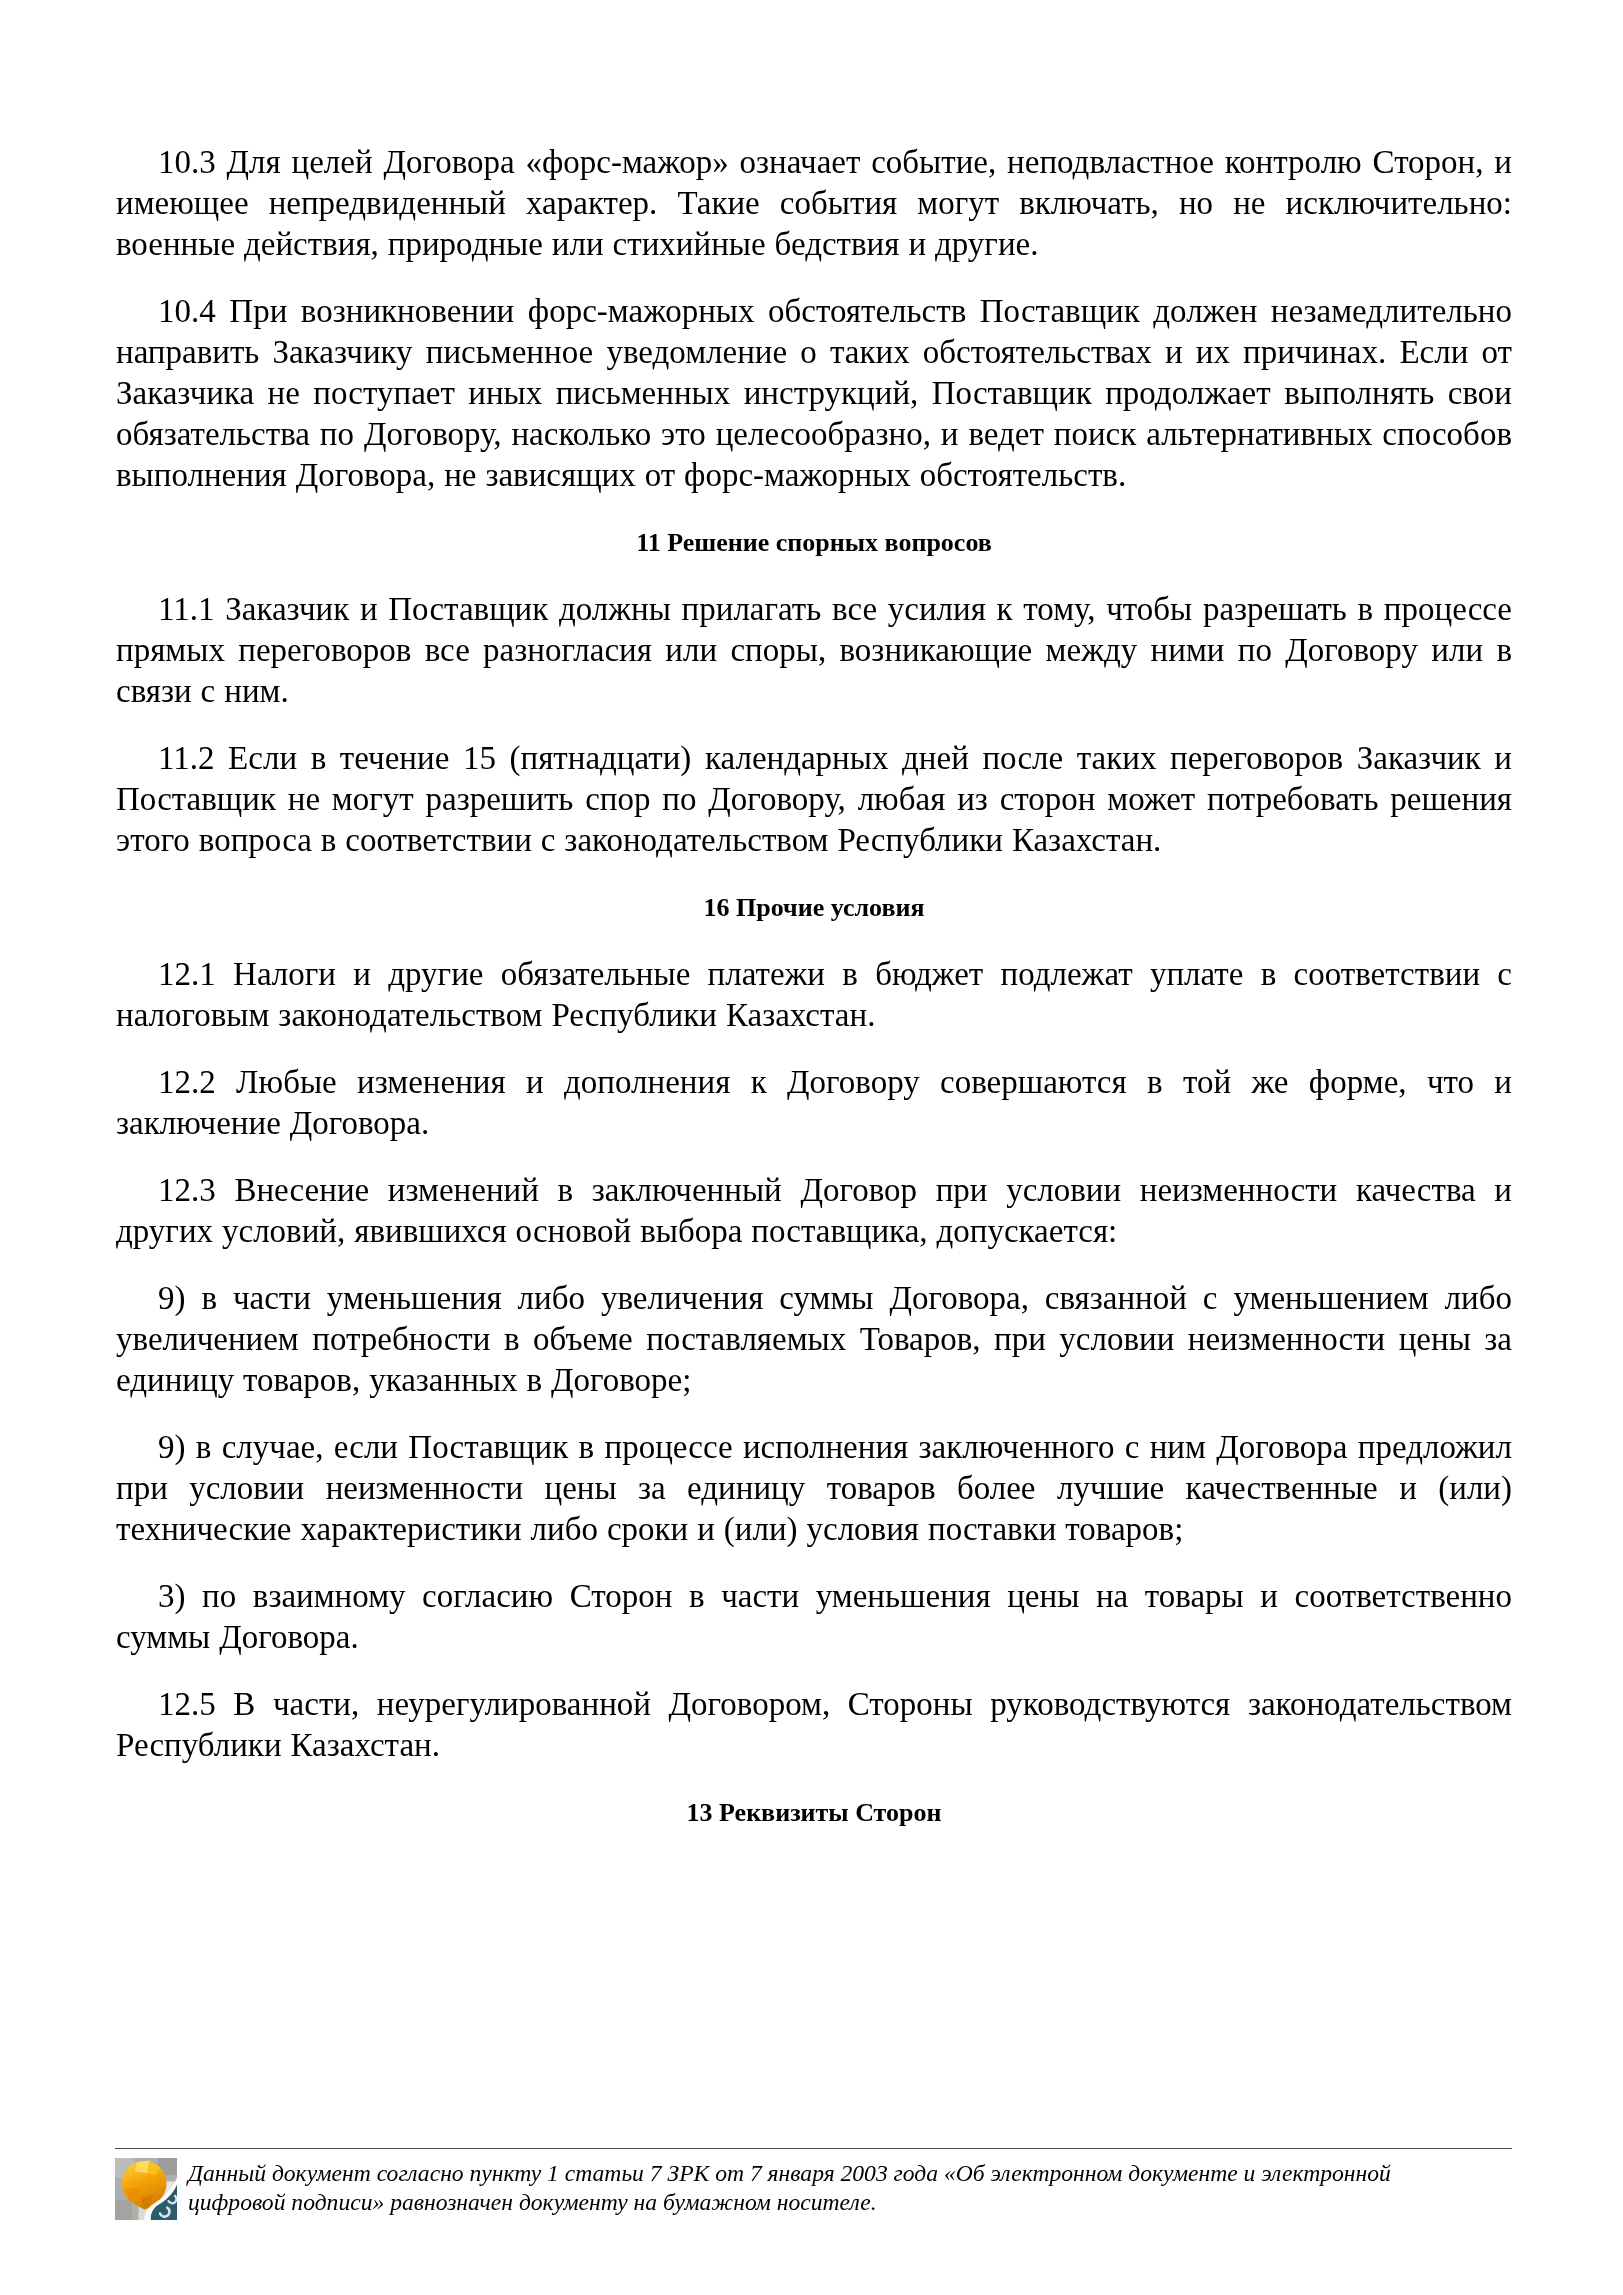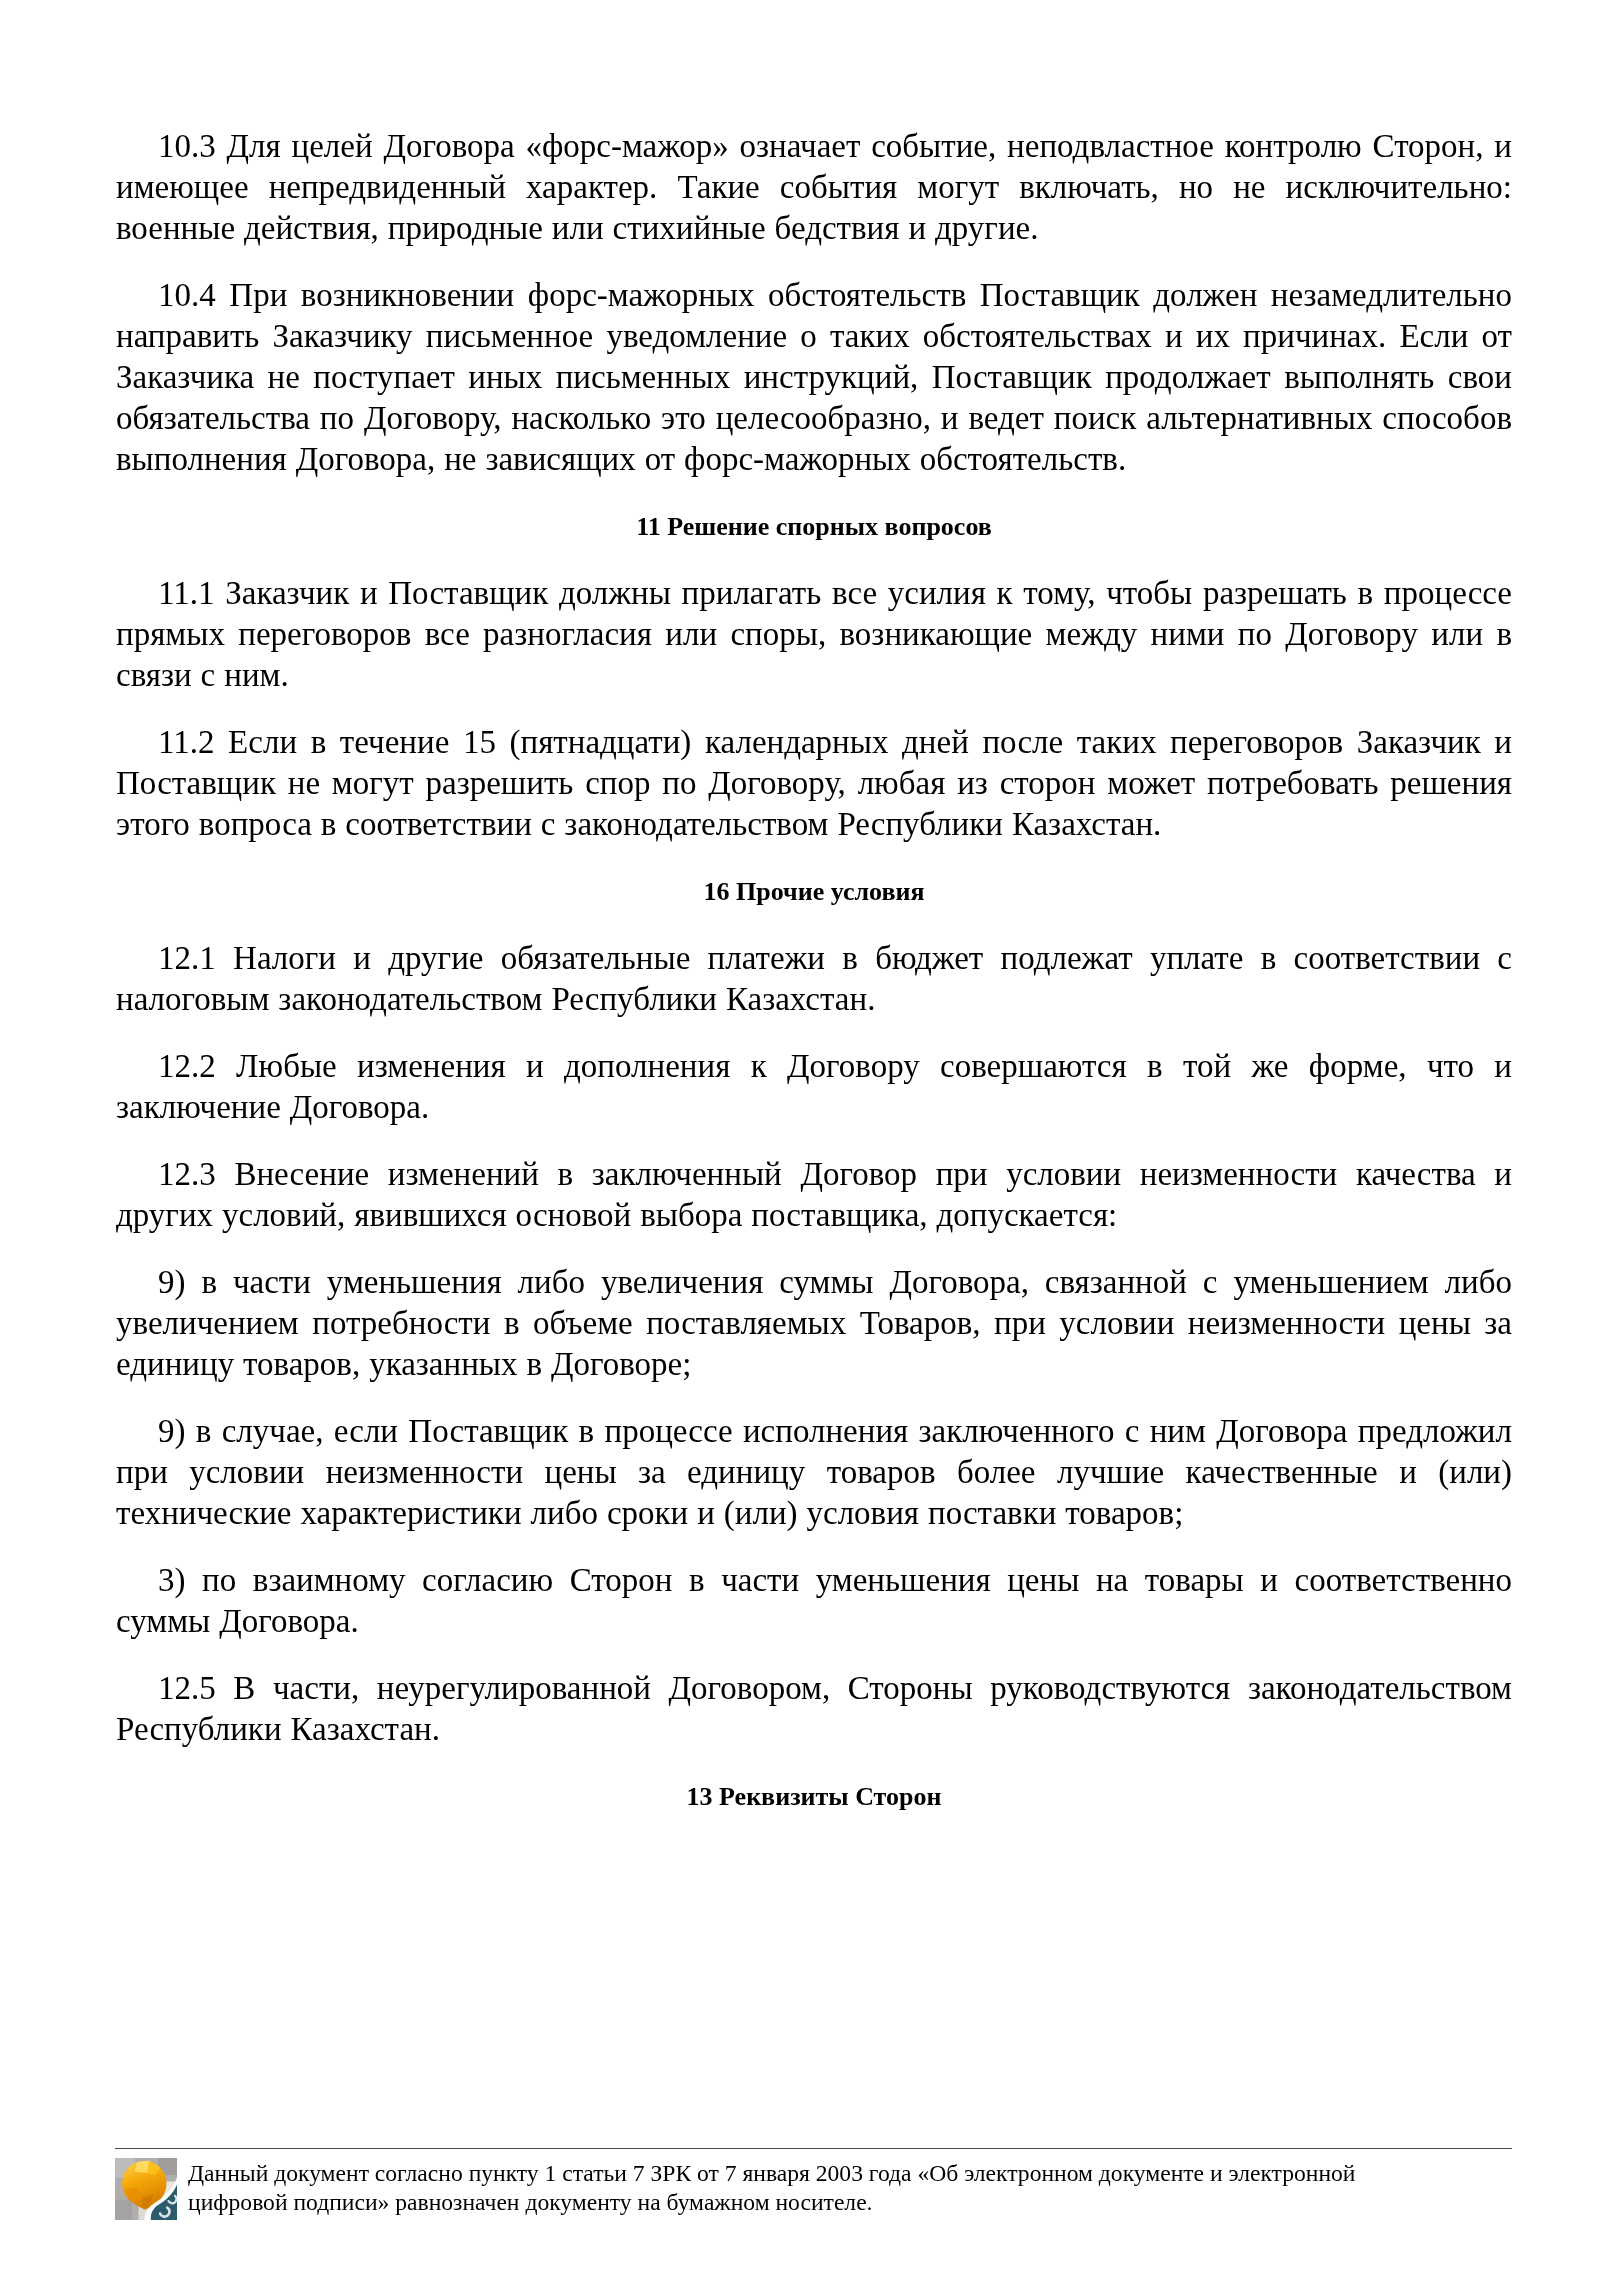--- a/index.html
+++ b/index.html
@@ -11,21 +11,21 @@
     position: relative;
     width: 1623px;
     height: 2295px;
     background: #ffffff;
     color: #000000;
     font-family: "Liberation Serif", "DejaVu Serif", serif;
     overflow: hidden;
   }
   .content {
     position: absolute;
-    top: 0;
+    top: 16px;
     left: 116px;
     width: 1396px;
     padding-top: 126px;
   }
   .para {
     font-size: 33px;
     line-height: 41px;
     text-align: justify;
     text-indent: 42px;
     margin: 0 0 26px 0;
@@ -61,20 +61,21 @@
     width: 62px;
     height: 62px;
     display: block;
   }
   .footer-note {
     margin: 1.3px 0 0 0;
     max-width: 1263px;
     font-size: 23.6px;
     line-height: 29px;
     text-align: left;
+    font-style: italic;
   }
 </style>
 </head>
 <body>
 
 <div class="page">
 
   <main class="content">
     <p class="para">10.3 Для целей Договора «форс-мажор» означает событие, неподвластное контролю Сторон, и имеющее непредвиденный характер. Такие события могут включать, но не исключительно: военные действия, природные или стихийные бедствия и другие.</p>
     <p class="para">10.4 При возникновении форс-мажорных обстоятельств Поставщик должен незамедлительно направить Заказчику письменное уведомление о таких обстоятельствах и их причинах. Если от Заказчика не поступает иных письменных инструкций, Поставщик продолжает выполнять свои обязательства по Договору, насколько это целесообразно, и ведет поиск альтернативных способов выполнения Договора, не зависящих от форс-мажорных обстоятельств.</p>

